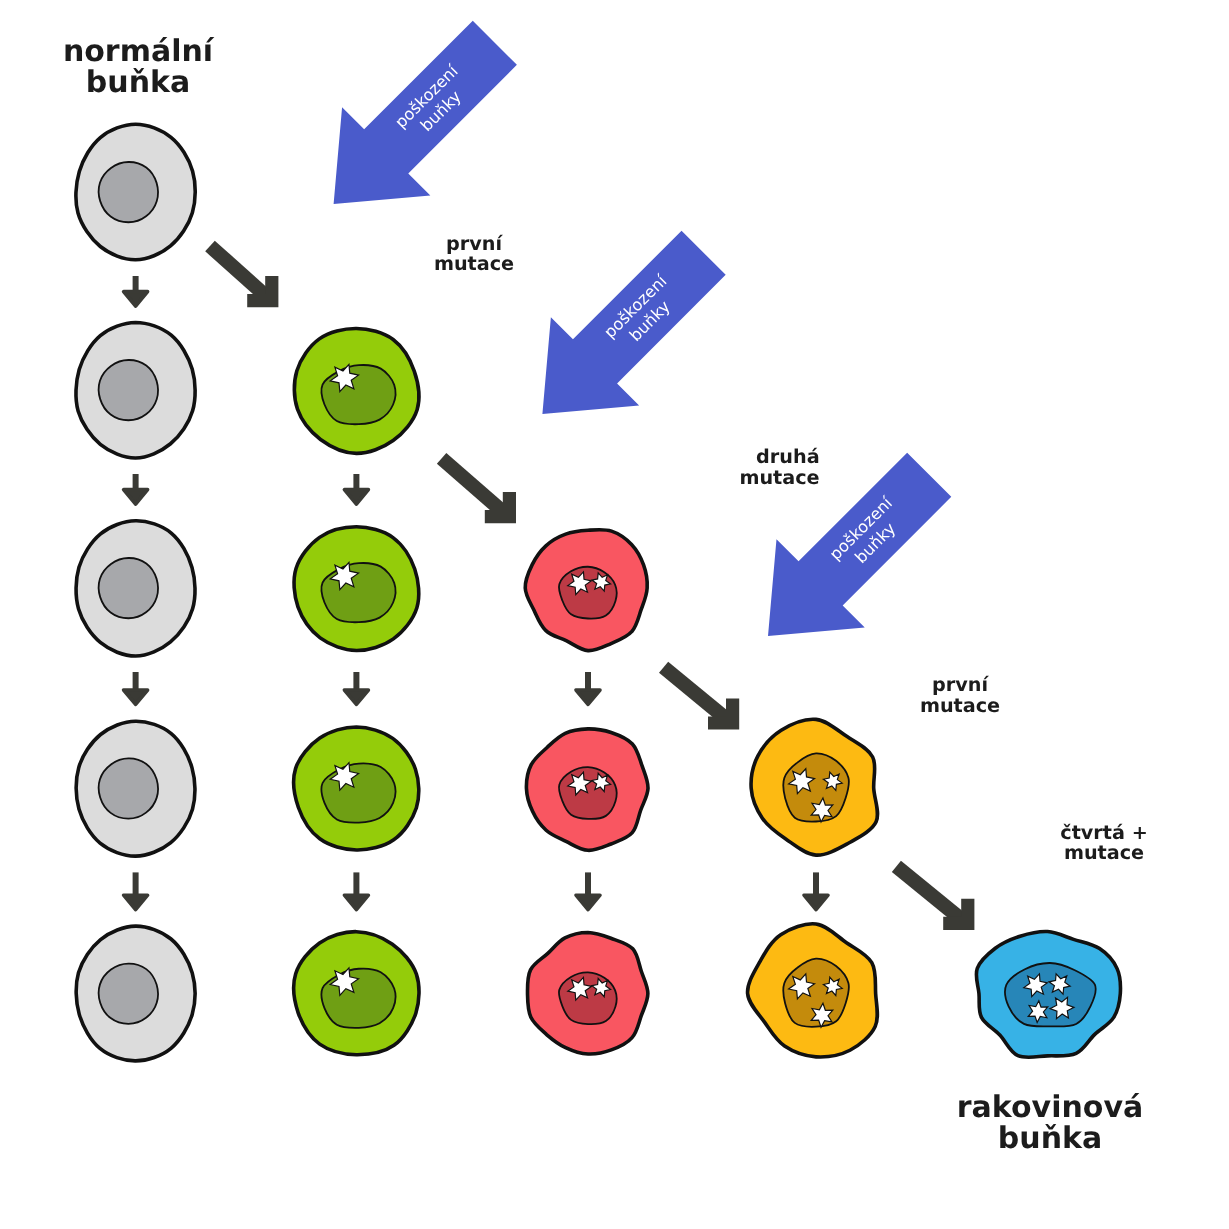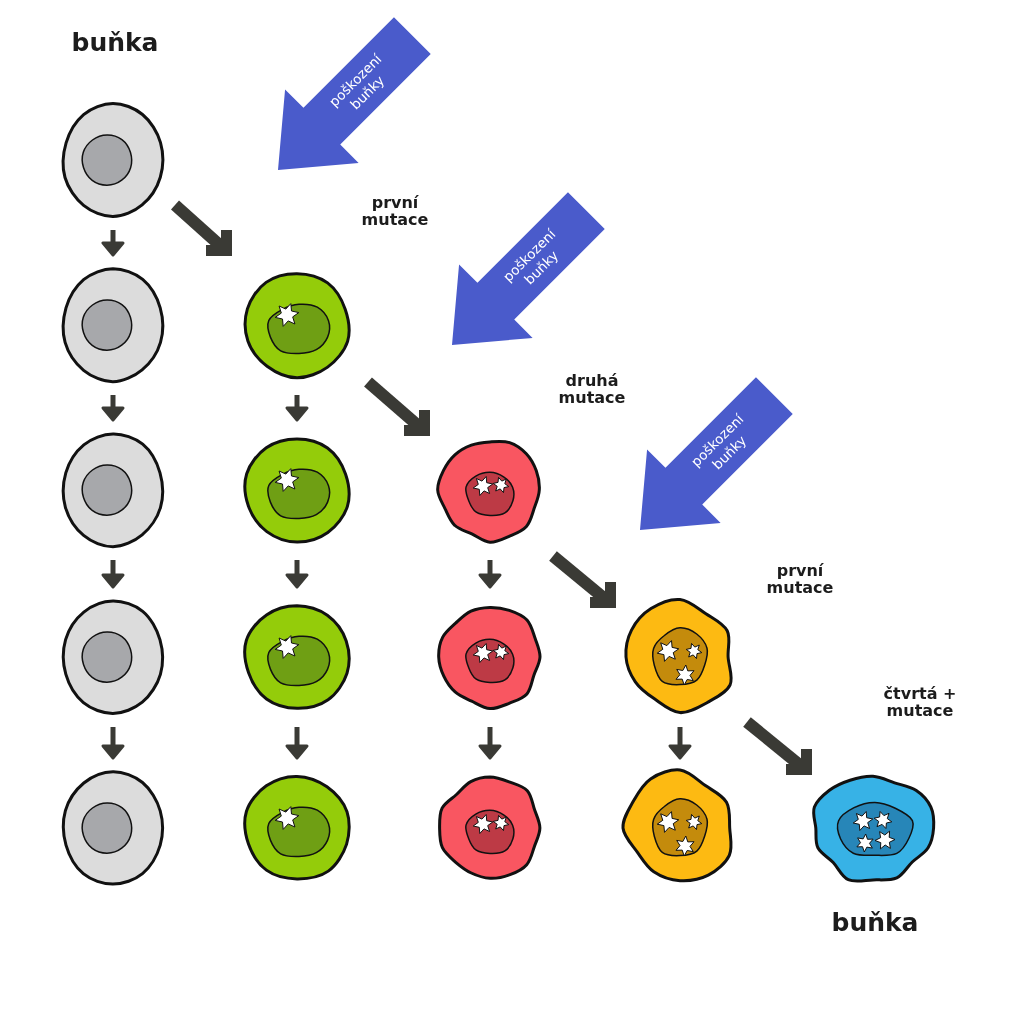--- a/index.html
+++ b/index.html
@@ -181,33 +181,35 @@
         <path d="M875.0,802.5 C881.9,802.6 889.0,805.3 895.3,808.3 C901.5,811.3 910.1,815.5 912.4,820.6 C914.6,825.6 911.4,833.1 908.8,838.5 C906.2,844.0 902.4,850.5 896.8,853.3 C891.2,856.1 882.2,855.3 875.0,855.3 C867.8,855.3 859.1,856.0 853.3,853.2 C847.6,850.4 843.0,844.1 840.5,838.7 C838.1,833.3 836.3,826.0 838.6,820.8 C840.8,815.6 848.1,810.7 854.1,807.7 C860.2,804.6 868.1,802.4 875.0,802.5 Z" fill="#2786b8" stroke="#111111" stroke-width="1.5"></path>
         <path d="M872.8,819.0 L867.7,822.6 L869.6,828.5 L864.0,825.9 L859.8,830.5 L859.3,824.3 L853.2,823.0 L858.3,819.4 L856.4,813.5 L862.0,816.1 L866.2,811.5 L866.7,817.7 Z" fill="#ffffff" stroke="#111111" stroke-width="1"></path>
         <path d="M891.8,821.8 L886.4,823.0 L885.9,828.5 L882.1,824.4 L877.0,826.7 L878.7,821.4 L874.2,818.2 L879.6,817.0 L880.1,811.5 L883.9,815.6 L889.0,813.3 L887.3,818.6 Z" fill="#ffffff" stroke="#111111" stroke-width="1"></path>
         <path d="M872.4,848.1 L866.9,847.1 L864.3,852.0 L862.5,846.7 L856.9,846.9 L860.5,842.7 L857.6,837.9 L863.1,838.9 L865.7,834.0 L867.5,839.3 L873.1,839.1 L869.5,843.3 Z" fill="#ffffff" stroke="#111111" stroke-width="1"></path>
         <path d="M890.4,848.4 L885.2,845.0 L880.4,848.9 L880.8,842.7 L875.0,840.5 L880.6,837.7 L879.6,831.6 L884.8,835.0 L889.6,831.1 L889.2,837.3 L895.0,839.5 L889.4,842.3 Z" fill="#ffffff" stroke="#111111" stroke-width="1"></path>
       </g>
     </g>
 </svg>
 
 <div class="lbl lbl-big" style="left:20px; top:30px; width:190px;">
+  <span>normální</span>
   <span>buňka</span>
 </div>
 <div class="lbl lbl-mid" style="left:330px; top:195px; width:130px;">
   <span>první</span>
   <span>mutace</span>
 </div>
-<div class="lbl lbl-mid" style="left:527px; top:373px; width:130px;">
+<div class="lbl lbl-mid" style="left:553px; top:373px; width:130px;text-align:right;">
   <span>druhá</span>
   <span>mutace</span>
 </div>
 <div class="lbl lbl-mid" style="left:735px; top:563px; width:130px;">
   <span>první</span>
   <span>mutace</span>
 </div>
 <div class="lbl lbl-mid" style="left:855px; top:686px; width:130px;">
   <span>čtvrtá +</span>
   <span>mutace</span>
 </div>
 <div class="lbl lbl-big" style="left:780px; top:910px; width:190px;">
+  <span>rakovinová</span>
   <span>buňka</span>
 </div>
 
 </body></html>

